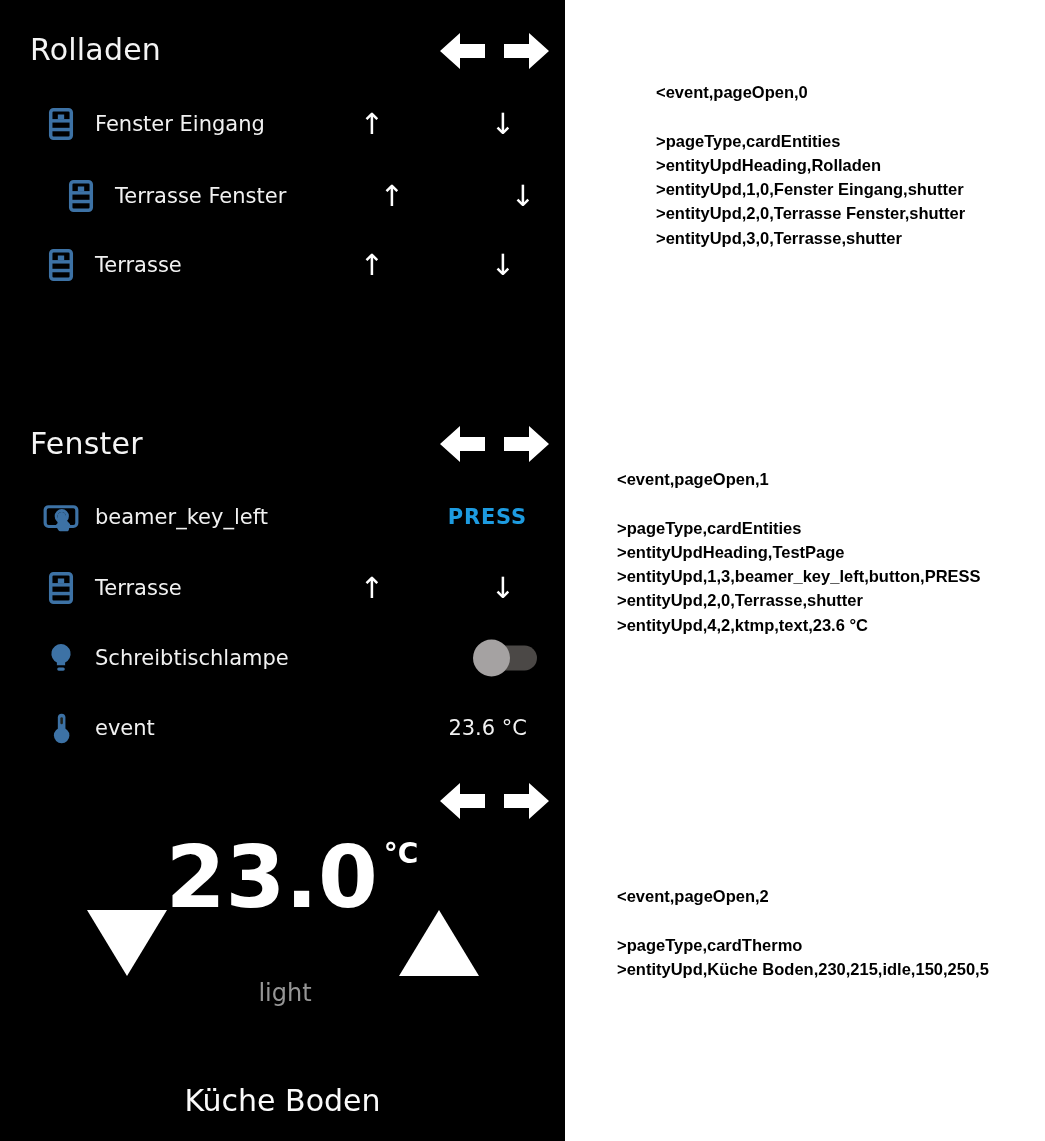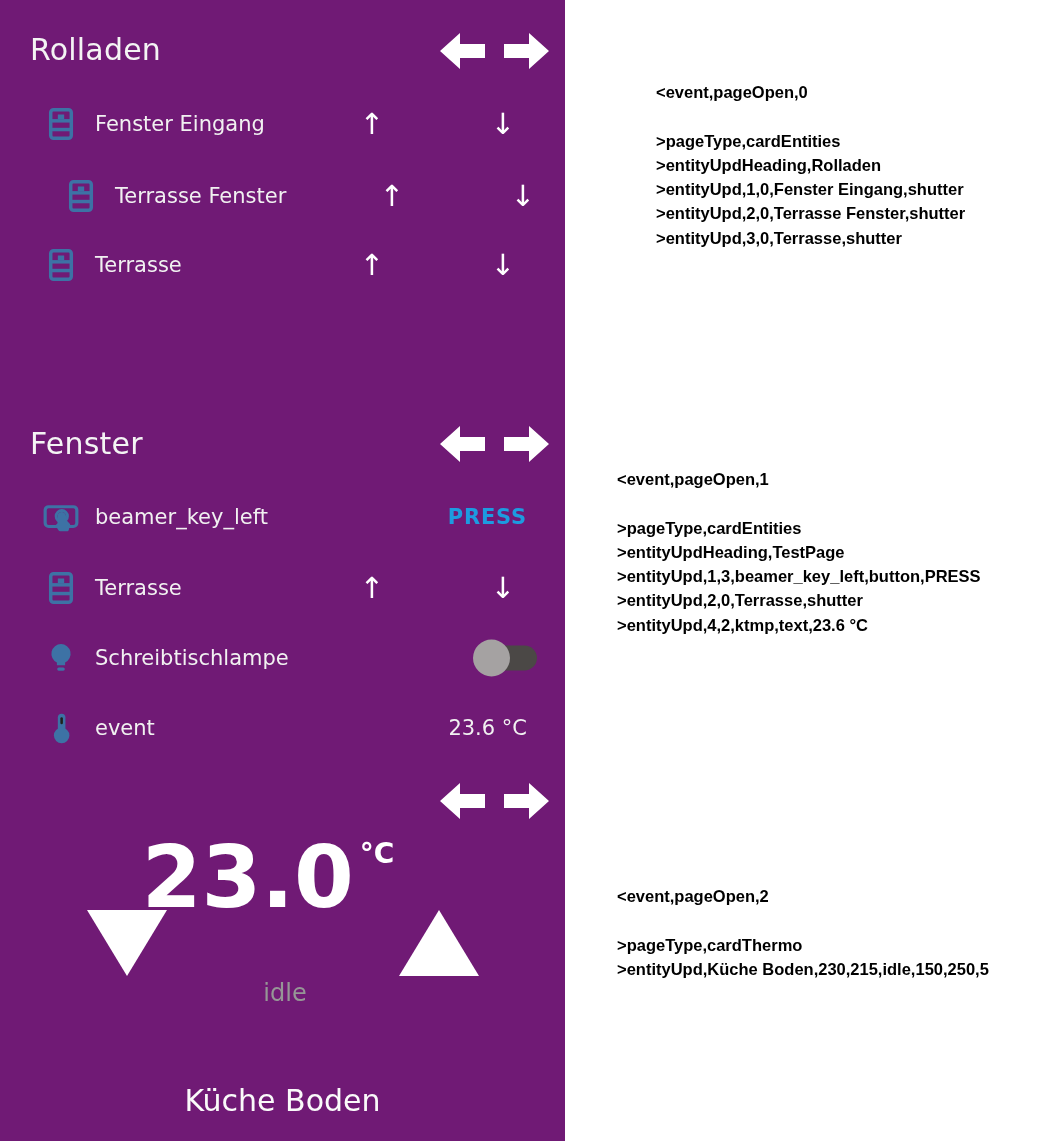--- a/index.html
+++ b/index.html
@@ -8,21 +8,21 @@
     position:relative;
     background:#ffffff;
     font-family:"DejaVu Sans", sans-serif;
     overflow:hidden;
   }
 
   
   .panel {
     position:absolute; left:0; top:0;
     width:565px; height:1141px;
-    background:#701a75;
+    background:#000000;
   }
 
   .card-heading {
     position:absolute; left:30px;
     font-size:30px; line-height:36px;
     color:#f4f4f4; font-weight:400;
     letter-spacing:0.2px;
   }
   .heading-1 { top:32px; }
   .heading-2 { top:426px; }
@@ -85,21 +85,21 @@
     background:#4b4846;
   }
   .toggle .knob {
     position:absolute; left:0; top:0;
     width:37px; height:37px; border-radius:50%;
     background:#a5a2a2;
   }
 
   
   .thermo-temp {
-    position:absolute; left:108px; top:833px; width:320px;
+    position:absolute; left:132px; top:833px; width:320px;
     display:flex; justify-content:center; align-items:flex-start;
     color:#ffffff;
   }
   .thermo-temp .num { font-size:86px; font-weight:700; line-height:88px; }
   .thermo-temp .unit { font-size:28px; font-weight:700; margin:4px 0 0 6px; }
 
   .tri { position:absolute; width:0; height:0; cursor:pointer; }
   .tri-down {
     left:87px; top:910px;
     border-left:40px solid transparent;
@@ -279,21 +279,21 @@
   </div>
 
   <div class="thermo-temp">
     <span class="num">23.0</span>
     <span class="unit">°C</span>
   </div>
 
   <div class="tri tri-down"></div>
   <div class="tri tri-up"></div>
 
-  <div class="thermo-state">idle</div>
+  <div class="thermo-state">light</div>
   <div class="thermo-title">Küche Boden</div>
 
 </div>
 
 <div class="log log-1">
   <div>&lt;event,pageOpen,0</div>
   <div class="gap"></div>
   <div>&gt;pageType,cardEntities</div>
   <div>&gt;entityUpdHeading,Rolladen</div>
   <div>&gt;entityUpd,1,0,Fenster Eingang,shutter</div>

